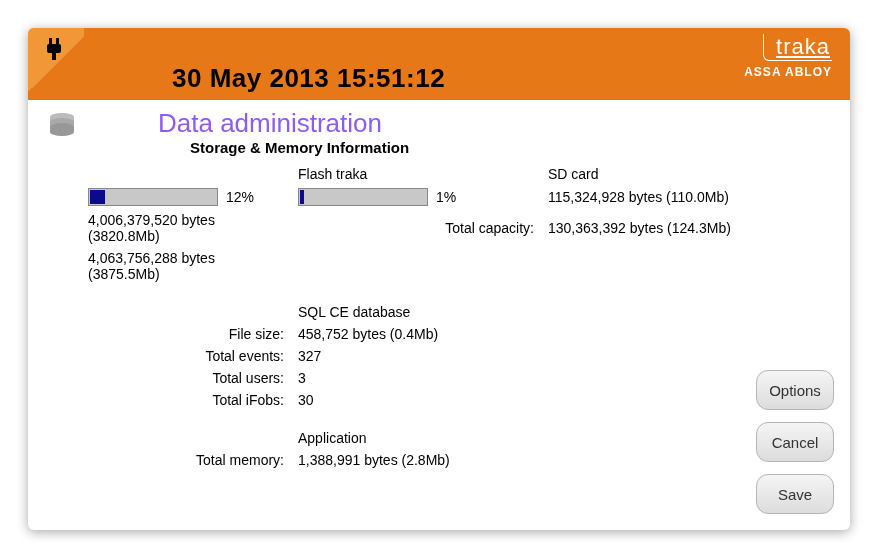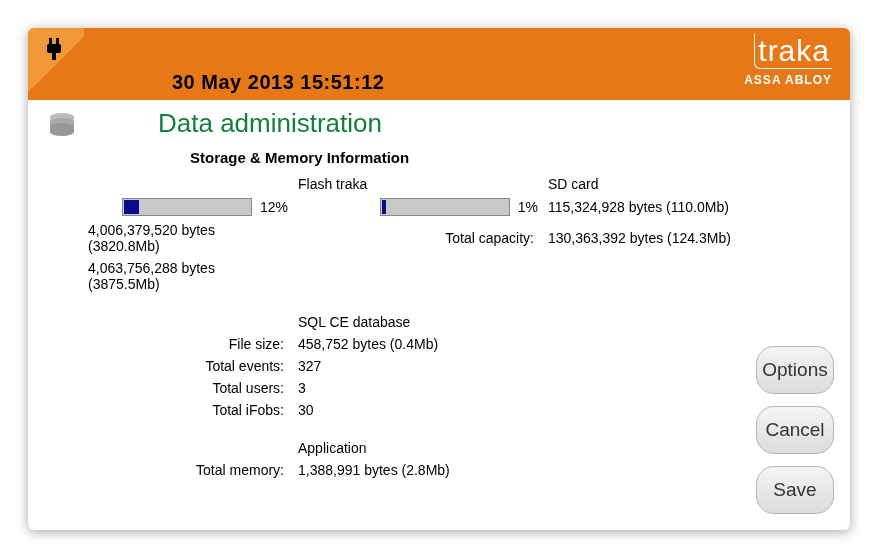--- a/index.html
+++ b/index.html
@@ -37,43 +37,44 @@
     }
     .plug-icon {
       position: absolute;
       left: 16px; top: 10px;
       color: #000;
     }
     .datetime {
       position: absolute;
       left: 144px;
       bottom: 6px;
-      font-size: 20px;
+      font-size: 26px;
       font-weight: bold;
       color: #000;
       letter-spacing: 0.5px;
     }
     .brand {
       position: absolute;
       right: 18px;
       top: 6px;
       text-align: right;
       color: #fff;
     }
     .brand-traka {
-      font-size: 30px;
+      font-size: 22px;
       font-weight: 300;
       letter-spacing: 1px;
       line-height: 1;
       border: 1px solid #fff;
       border-right: none;
       border-top: none;
-      padding: 2px 2px 2px 3px;
+      padding: 2px 2px 2px 12px;
       border-bottom-left-radius: 6px;
       display: inline-block;
+      text-decoration: underline;
     }
     .brand-assa {
       font-size: 12px;
       font-weight: bold;
       letter-spacing: 1px;
       margin-top: 4px;
     }
     .content {
       padding: 8px 20px 12px 20px;
       display: flex;
@@ -82,43 +83,42 @@
       margin-top: 4px;
       margin-right: 12px;
       flex-shrink: 0;
     }
     .main {
       flex: 1;
     }
     .page-title {
       font-size: 26px;
       font-weight: normal;
-      color: #15803d;
+      color: #8b5cf6;
       margin-left: 70px;
-      margin-bottom: 10px;
     }
     .subtitle {
       font-size: 15px;
       font-weight: bold;
       margin-left: 102px;
       margin-bottom: 10px;
       color: #000;
     }
     .grid {
       display: grid;
       grid-template-columns: 200px 240px 260px;
       column-gap: 10px;
       font-size: 14px;
       color: #000;
       row-gap: 6px;
       align-items: center;
     }
     .lbl { text-align: right; padding-right: 4px; }
     .section-head { font-weight: normal; }
-    .pbar-wrap { display: flex; align-items: center; gap: 8px; justify-content: flex-end; }
+    .pbar-wrap { display: flex; align-items: center; gap: 8px; }
     .pbar {
       width: 130px;
       height: 18px;
       border: 1px solid #888;
       background: #c8c8c8;
       position: relative;
     }
     .pbar-fill {
       position: absolute;
       left: 1px; top: 1px; bottom: 1px;
@@ -128,25 +128,25 @@
     .buttons {
       position: absolute;
       right: 16px;
       bottom: 16px;
       display: flex;
       flex-direction: column;
       gap: 12px;
     }
     .btn {
       width: 78px;
-      height: 48px;
+      height: 40px;
       border: 1px solid #b5b5b5;
-      border-radius: 18px;
+      border-radius: 12px;
       background: linear-gradient(#f5f5f5, #dcdcdc);
-      font-size: 19px;
+      font-size: 15px;
       color: #333;
       cursor: pointer;
       font-family: inherit;
     }
   </style>
 </head>
 <body>
 
 <div class="window">
 

